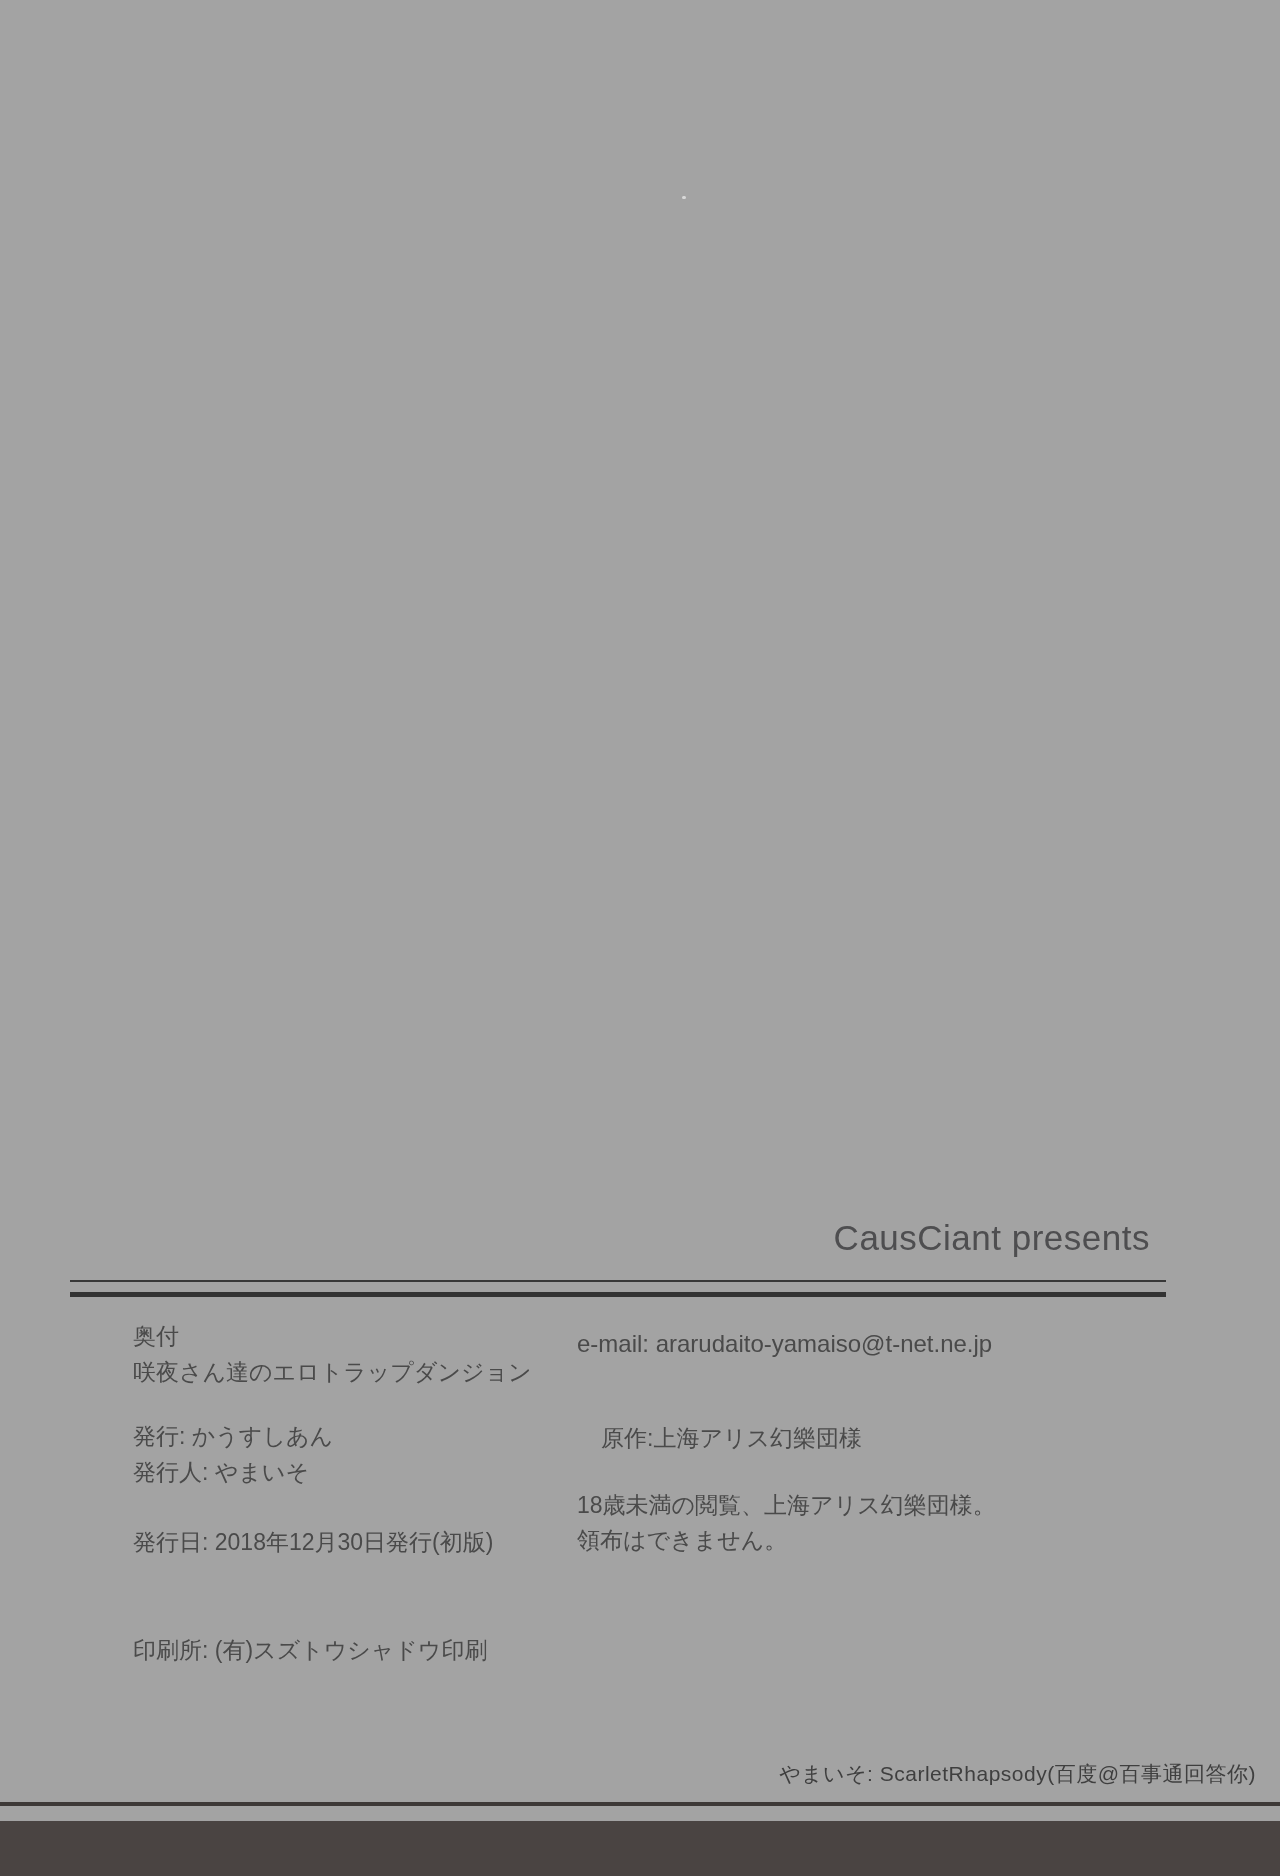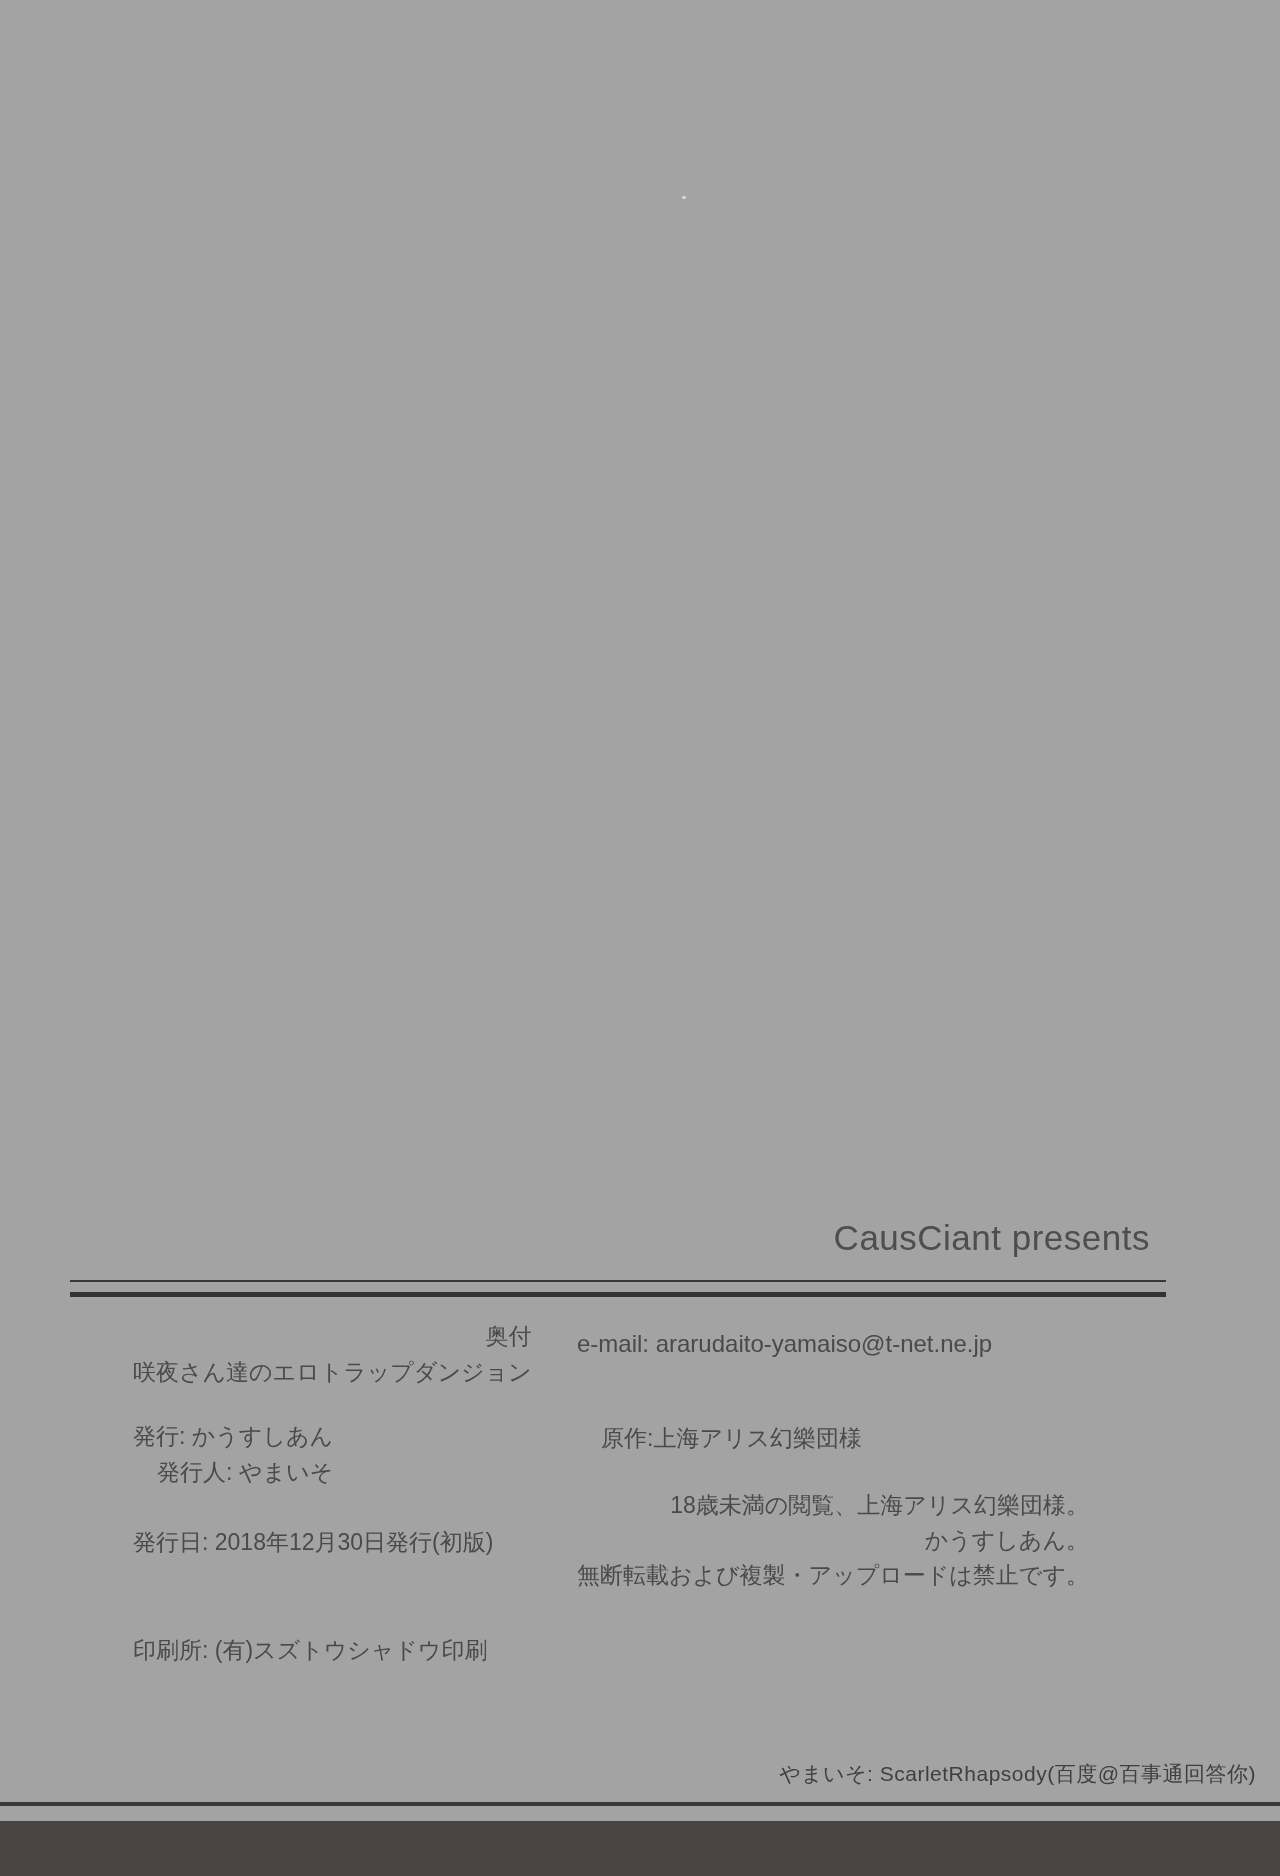--- a/index.html
+++ b/index.html
@@ -35,21 +35,20 @@
   }
   .rule-thin  { top: 1280px; height: 2px; }
   .rule-thick { top: 1292px; height: 5px; background: #333333; }
 
   .col {
     position: absolute;
     color: #4a4a4a;
     font-size: 23px;
     line-height: 36px;
     white-space: nowrap;
-    text-align: right;
   }
   .left-col  { left: 133px; }
   .right-col { left: 577px; }
 
   .block-title     { top: 1318px; }
   .block-publisher { top: 1418px; }
   .block-date      { top: 1524px; }
   .block-printer   { top: 1590px; margin-top: 42px; }
 
   .block-email    { top: 1326px; font-size: 24px; }
@@ -125,22 +124,21 @@
   <div class="col right-col block-email">
     <div>e-mail: ararudaito-yamaiso@t-net.ne.jp</div>
   </div>
 
   <div class="col right-col block-original">
     <div>原作:上海アリス幻樂団様</div>
   </div>
 
   <div class="col right-col block-notice">
     <div>18歳未満の閲覧、上海アリス幻樂団様。</div>
-    <div>かうすしあん。</div>
-    <div>無断転載および複製・アップロードは禁止です。</div>
+    <div>領布はできません。</div>
   </div>
 
   <div class="translator">やまいそ: ScarletRhapsody(百度@百事通回答你)</div>
 
   <div class="bottom-rule"></div>
   <div class="bottom-band"></div>
 
 </div>
 
 </body></html>

